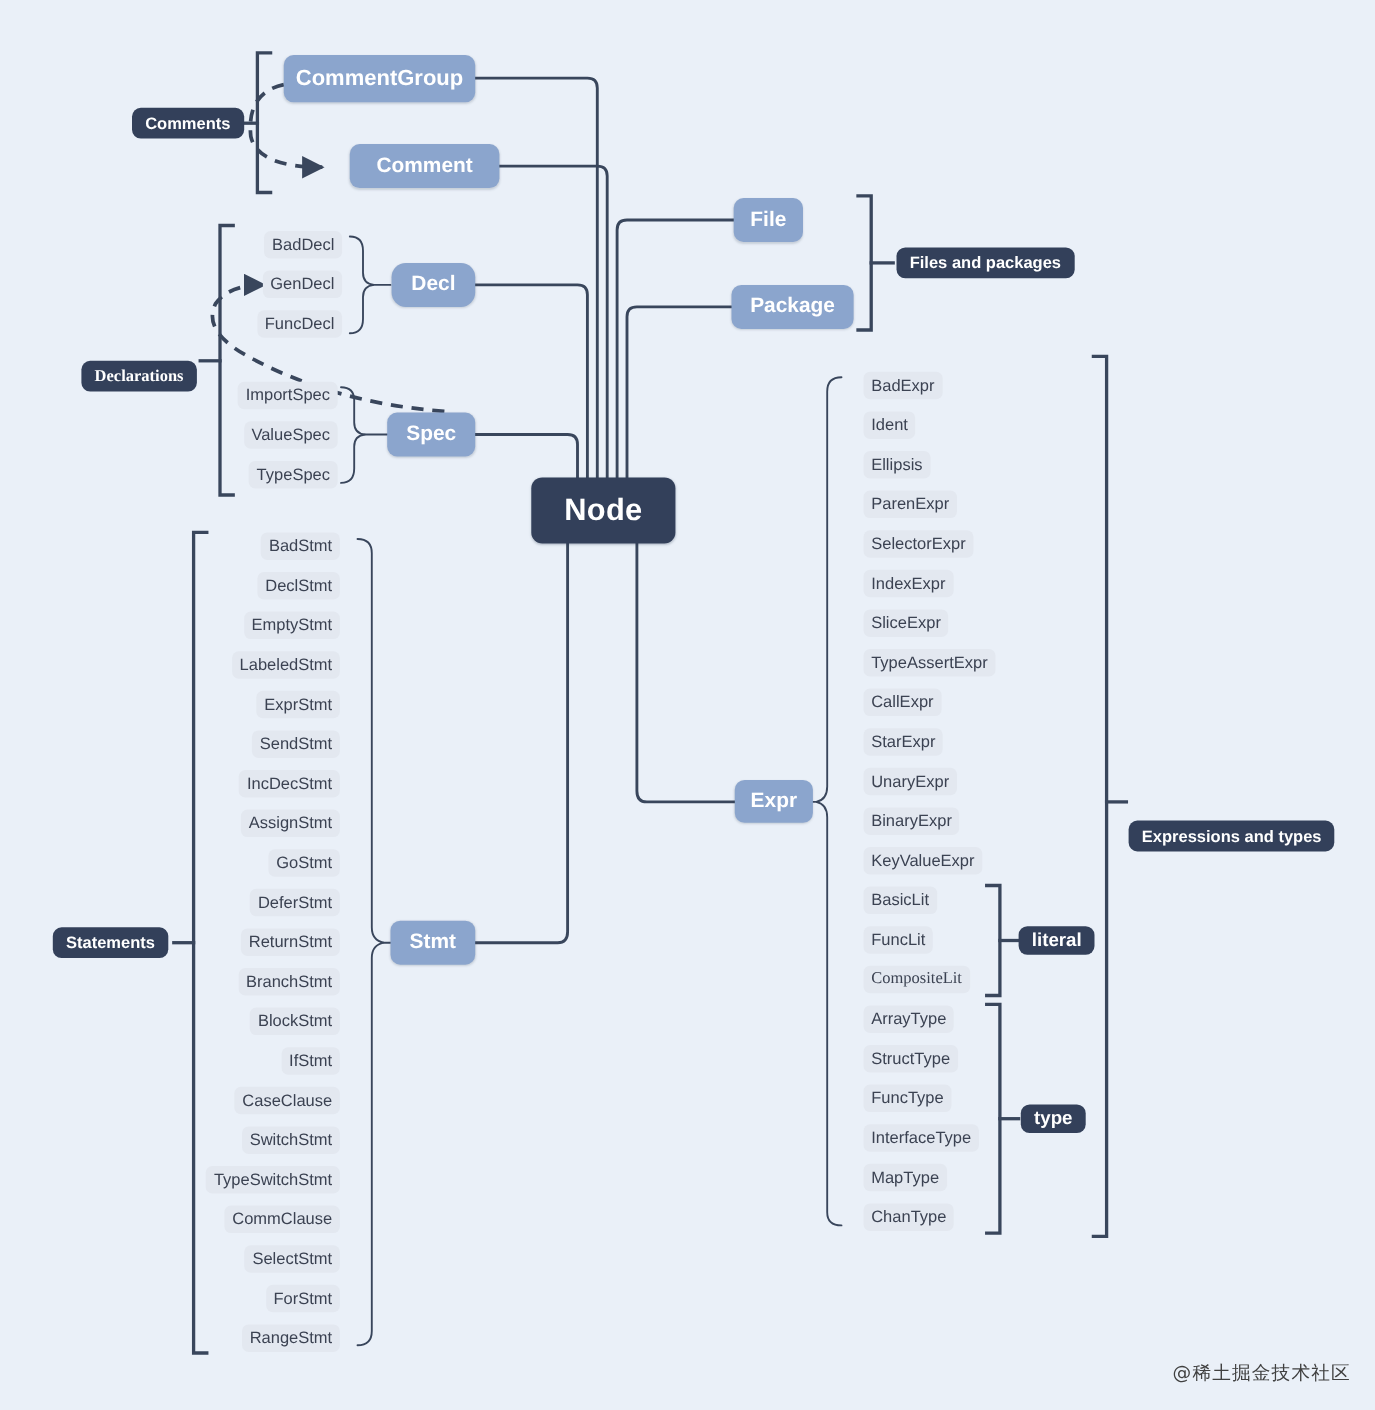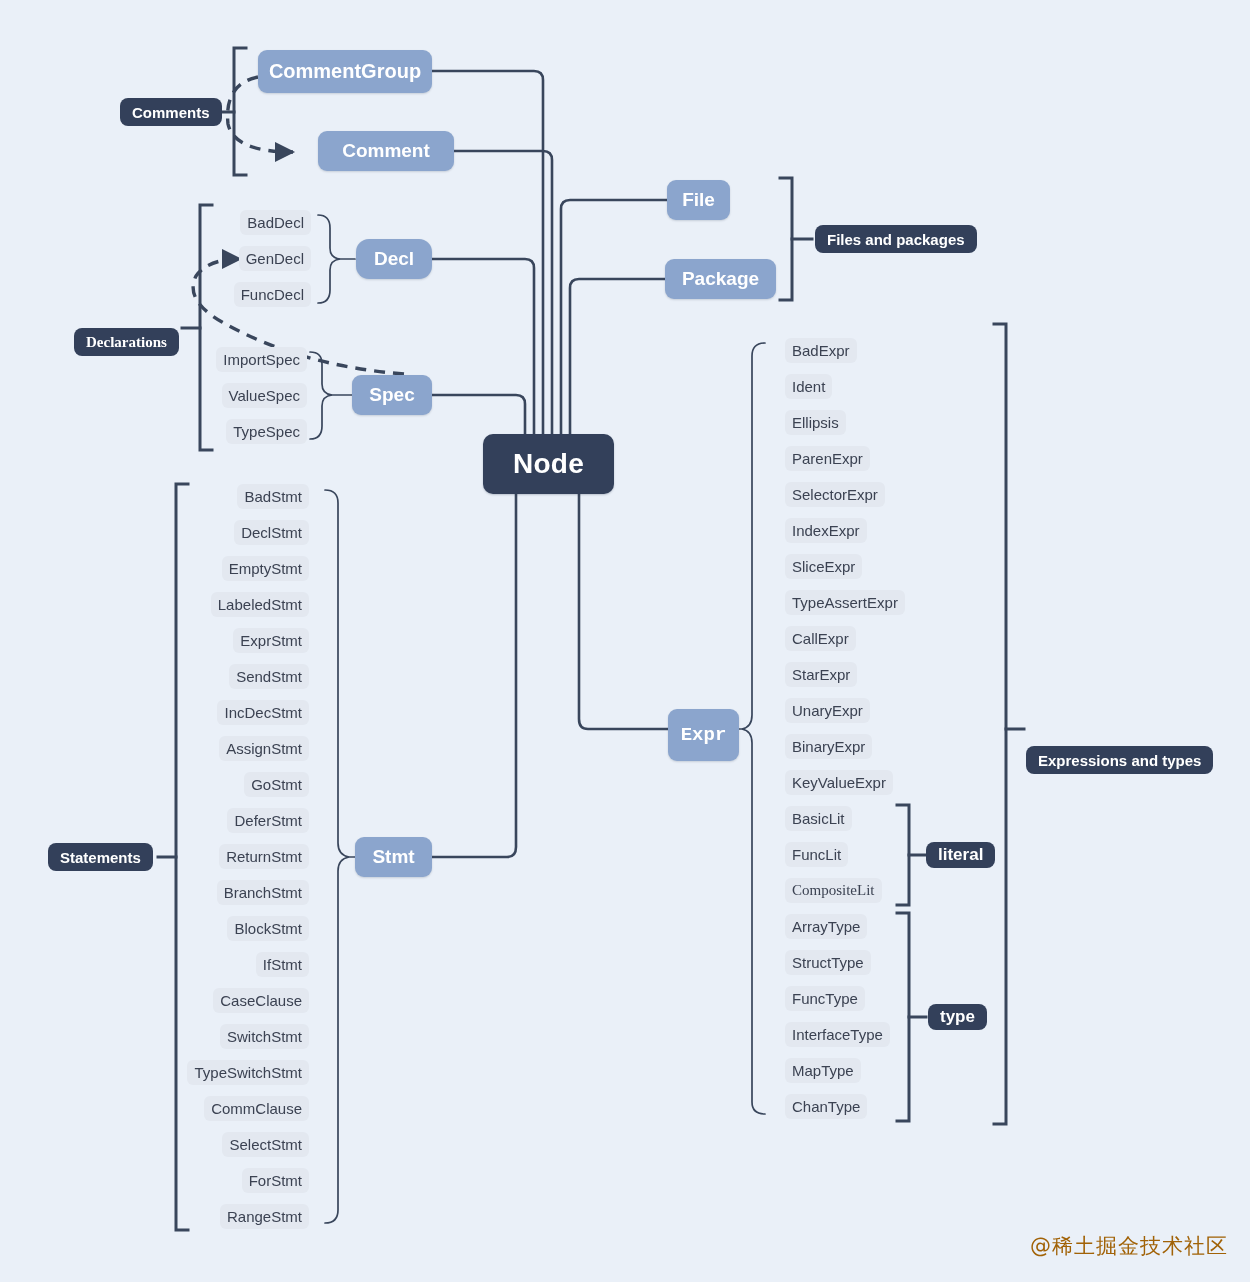--- a/index.html
+++ b/index.html
@@ -32,21 +32,21 @@
     padding:0 7px;height:25px;
   }
   .group{
     background:#33405a;color:#ffffff;border-radius:8px;
     font-size:15px;font-weight:bold;height:28px;padding:0 12px;
   }
   .group.small{font-size:17px;height:26px;text-align:right;}
 
   .watermark{
     position:absolute;right:22px;bottom:22px;
-    color:#a16207;font-size:21px;letter-spacing:1px;
+    color:#404040;font-size:17px;letter-spacing:1px;
     font-family:"DejaVu Sans",sans-serif;
   }
 </style>
 </head>
 <body>
 
 <div id="canvas">
 
   <svg class="edges" viewBox="0 0 1250 1282">
     <g fill="none" stroke="#39465c" stroke-width="2.6" stroke-linecap="round">
@@ -158,21 +158,21 @@
   </div>
   <div class="node mid" style="left:667px;top:180px;width:63px;height:40px;">
     <span>File</span>
   </div>
   <div class="node mid" style="left:665px;top:259px;width:111px;height:40px;">
     <span>Package</span>
   </div>
   <div class="node mid" style="left:355px;top:837px;width:77px;height:40px;">
     <span>Stmt</span>
   </div>
-  <div class="node mid" style="left:668px;top:709px;width:71px;height:52px;font-family:Liberation Mono, monospace;">
+  <div class="node mid" style="left:668px;top:709px;width:71px;height:39px;">
     <span>Expr</span>
   </div>
 
   <div id="col-decl">
       <div class="node leaf" style="top: 210px; right: 939px;">BadDecl</div>
       <div class="node leaf" style="top: 246px; right: 939px;">GenDecl</div>
       <div class="node leaf" style="top: 282px; right: 939px;">FuncDecl</div>
     </div>
   <div id="col-spec">
       <div class="node leaf" style="top: 347px; right: 943px;">ImportSpec</div>

